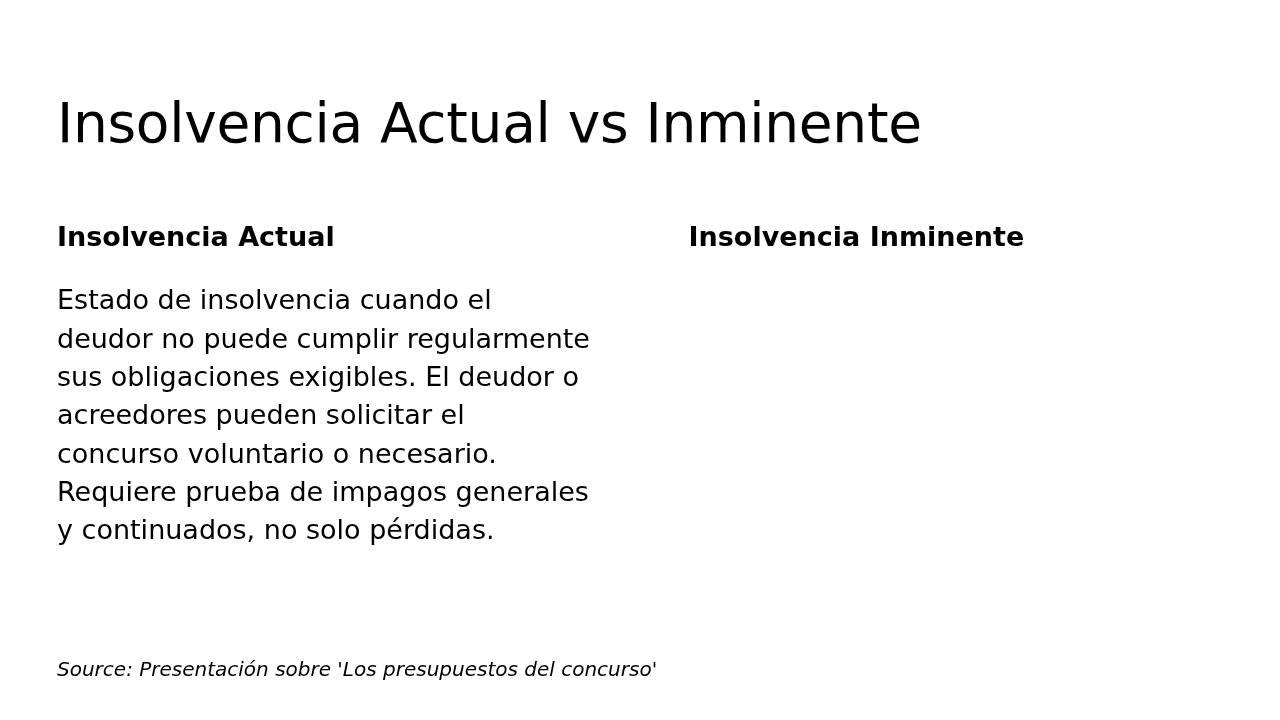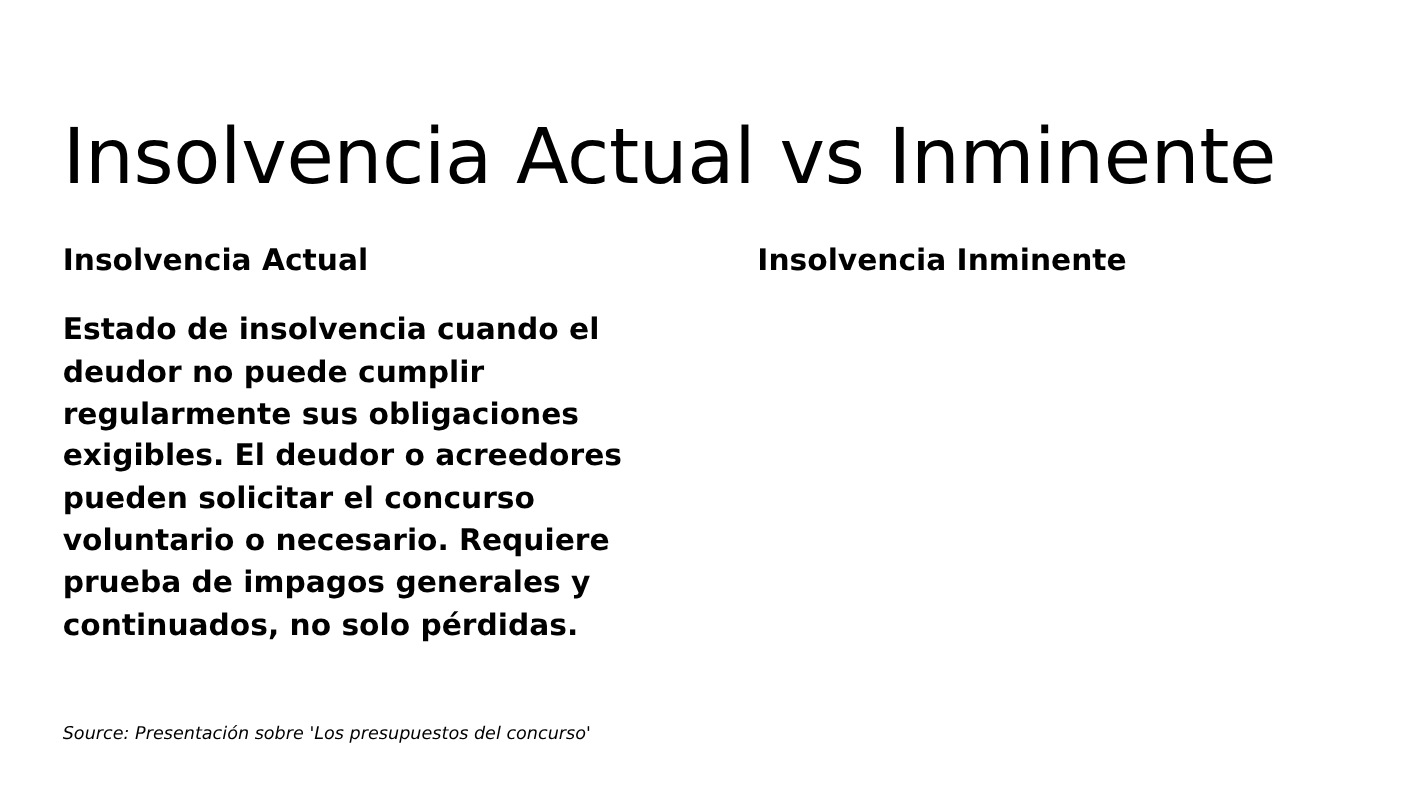--- a/index.html
+++ b/index.html
@@ -18,21 +18,21 @@
     position: relative;
     width: 1280px;
     height: 720px;
     box-sizing: border-box;
   }
   .slide-title {
     position: absolute;
     left: 57px;
     top: 55px;
     width: 1160px;
-    font-size: 70px;
+    font-size: 55px;
     font-weight: 400;
     line-height: 1.15;
     letter-spacing: -0.3px;
     color: #000000;
     white-space: nowrap;
   }
   .columns {
     position: absolute;
     left: 57px;
     top: 185px;
@@ -47,30 +47,30 @@
   }
   .col-heading {
     font-size: 27px;
     font-weight: bold;
     line-height: 1.2;
     margin: 0 0 28px 0;
     color: #000000;
   }
   .col-body {
     font-size: 27px;
-    font-weight: 700;
+    font-weight: 400;
     line-height: 1.42;
     color: #000000;
     margin: 0;
   }
   .source-note {
     position: absolute;
     left: 57px;
     top: 657px;
-    font-size: 16px;
+    font-size: 20px;
     font-style: italic;
     font-weight: 400;
     color: #000000;
     white-space: nowrap;
   }
 </style>
 </head>
 <body>
 
 <div class="slide">

